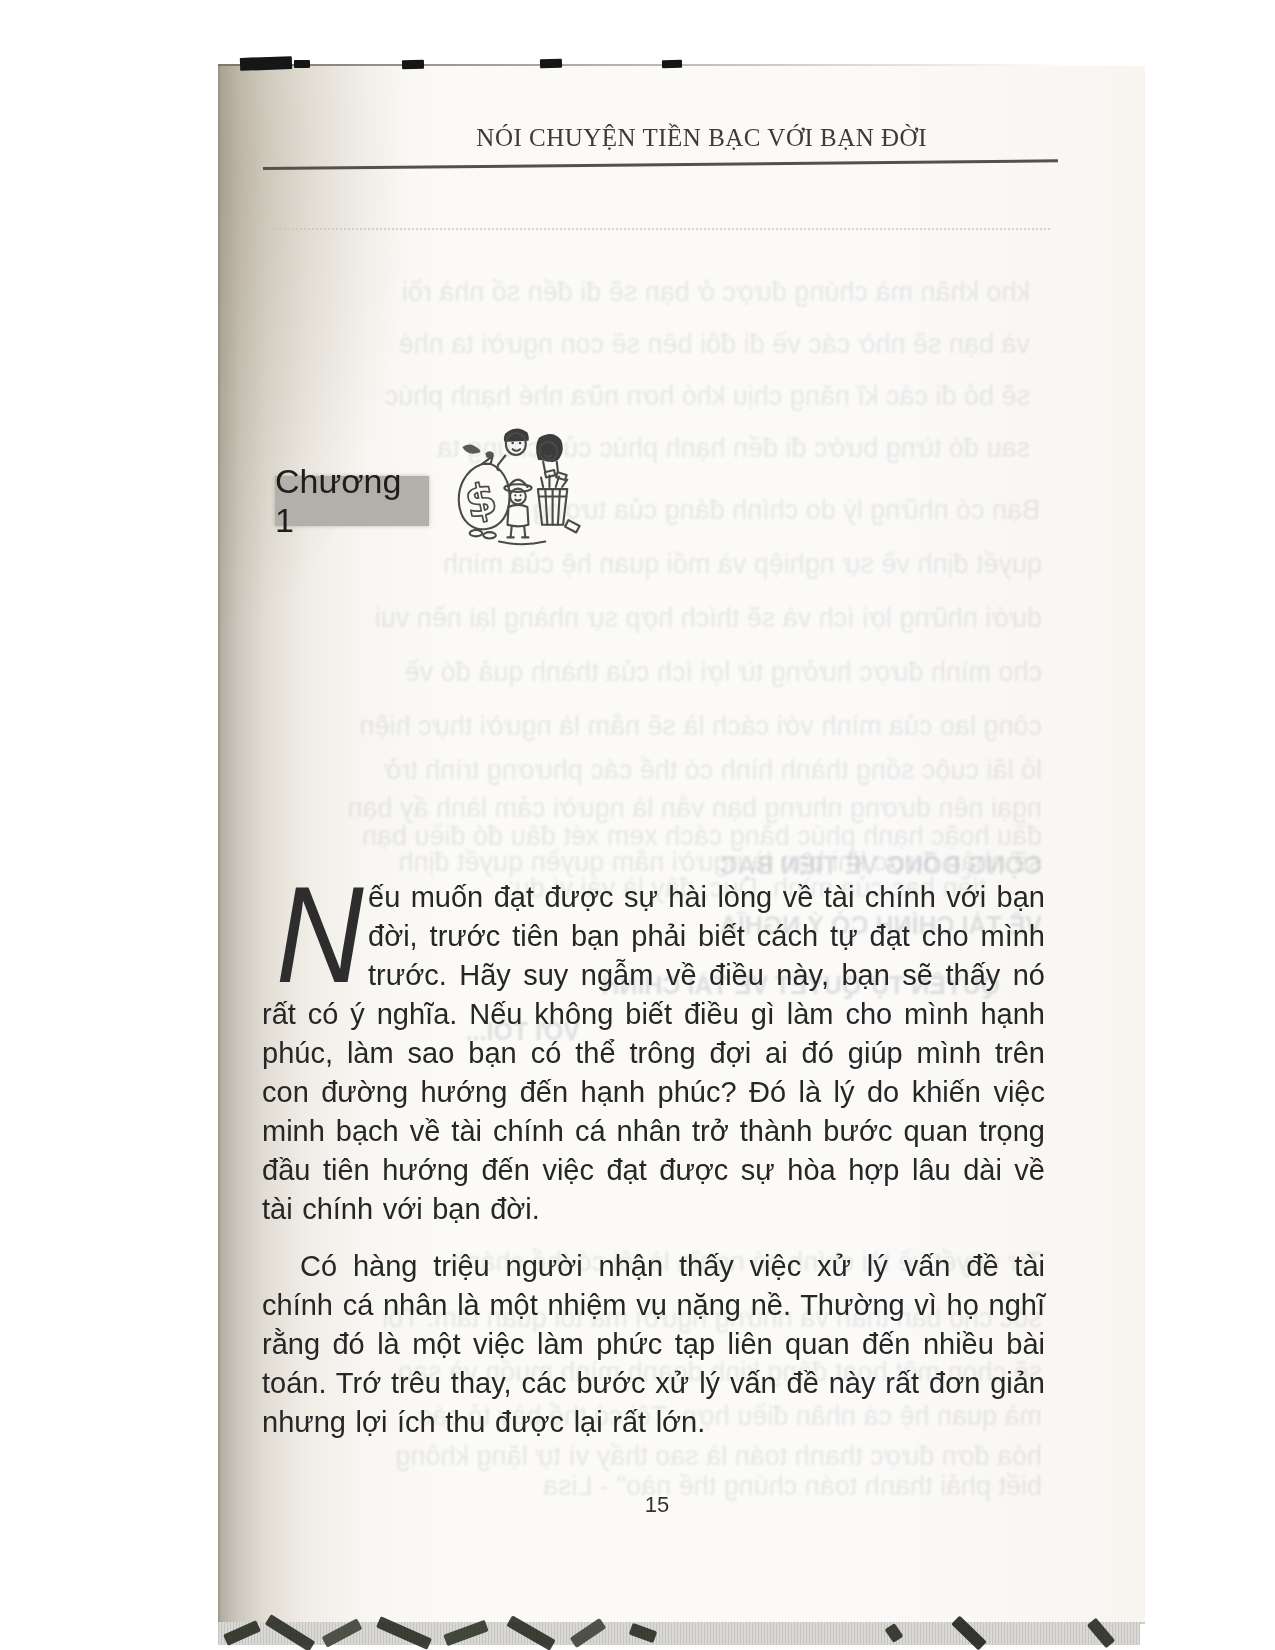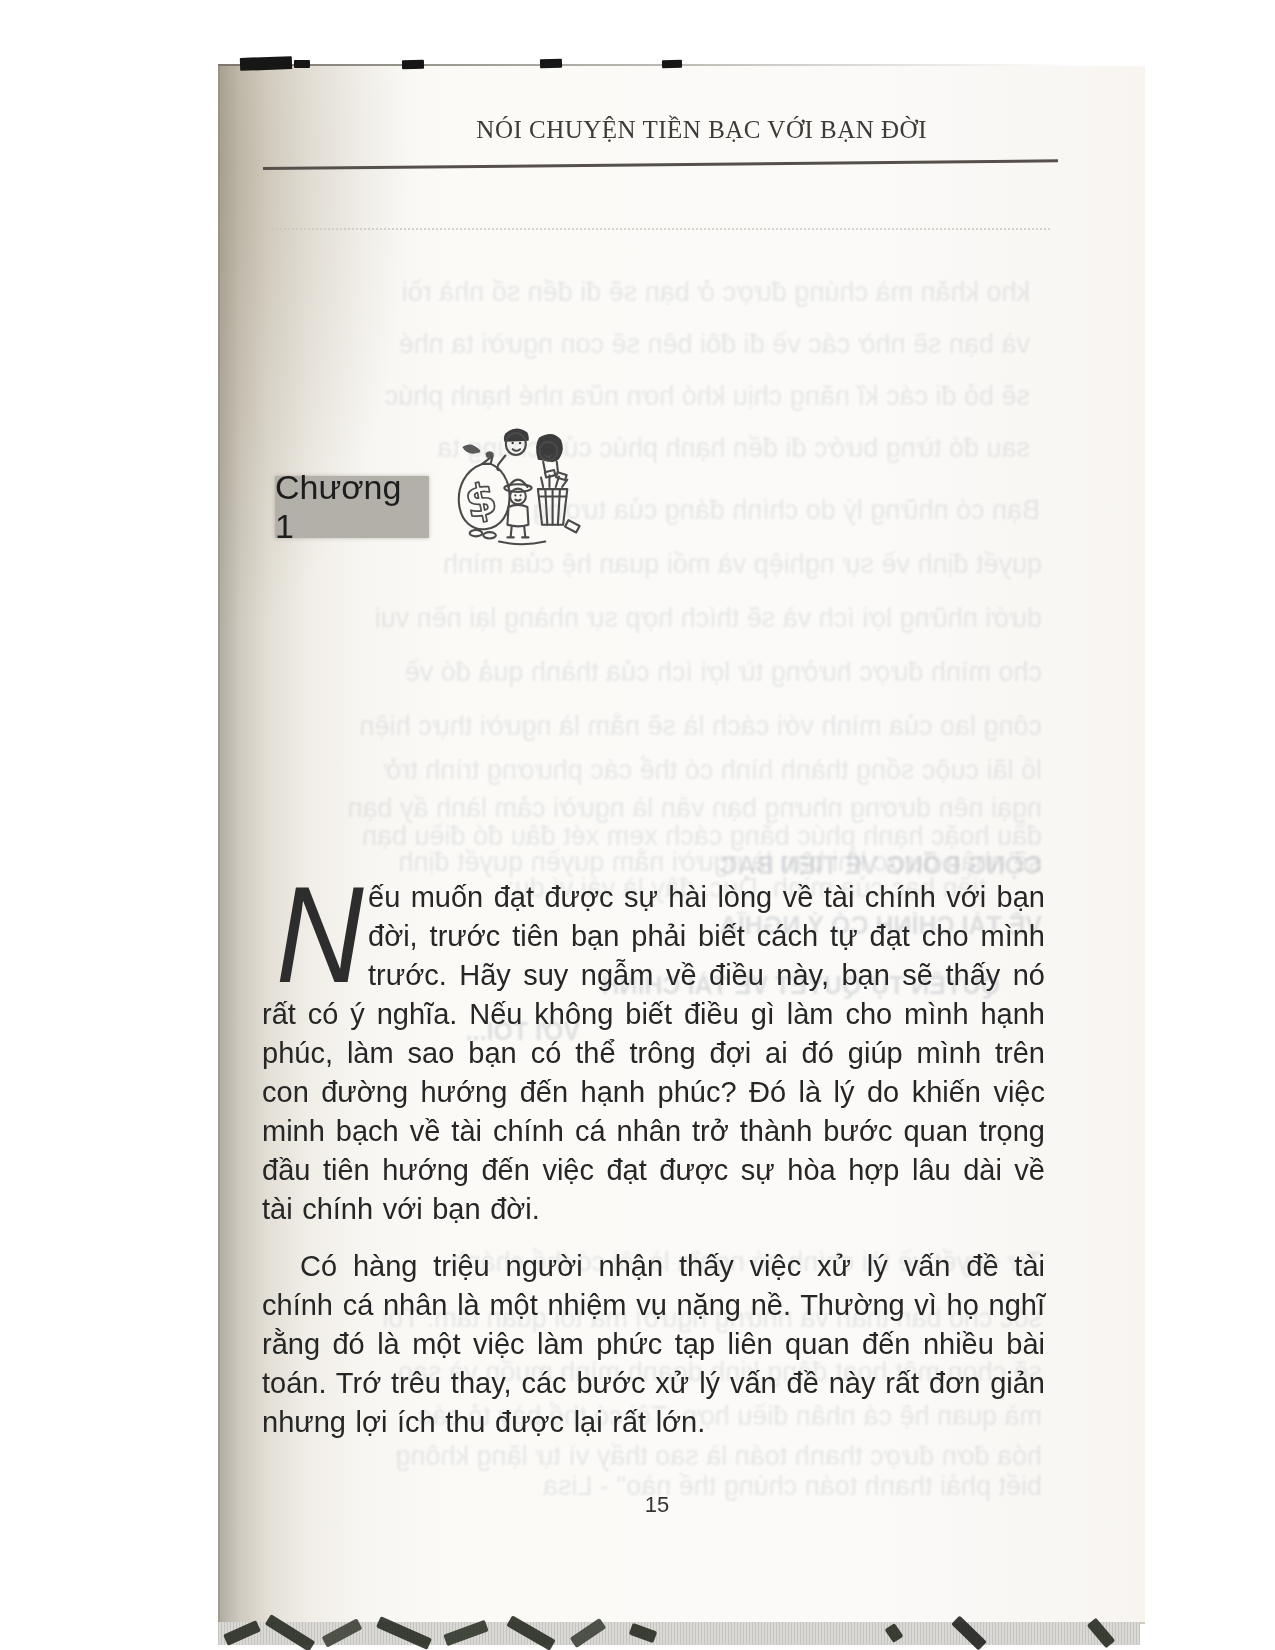--- a/index.html
+++ b/index.html
@@ -27,27 +27,27 @@
 
   
   #ghost-layer{position:absolute;inset:0;z-index:2;pointer-events:none;}
   .ghost{position:absolute;transform:scaleX(-1);color:#77808f;opacity:.16;filter:blur(.8px);
          font-family:"Liberation Sans",sans-serif;white-space:nowrap;overflow:hidden;line-height:1.1;}
   .ghost-caps{font-weight:bold;opacity:.24;color:#828b99;}
   .ghost-dotted{position:absolute;left:272px;top:228px;width:778px;height:0;
          border-top:2px dotted #c9c6bf;opacity:.75;z-index:2;}
 
   
-  .running-header{position:absolute;left:262px;top:116px;width:665px;z-index:3;
+  .running-header{position:absolute;left:262px;top:124px;width:665px;z-index:3;
          font-family:"Liberation Serif",serif;font-size:25px;letter-spacing:.5px;
          color:#3e3a36;text-align:right;}
   .header-rule{position:absolute;left:263px;top:167px;width:795px;height:3px;background:#55504b;
          transform:rotate(-0.55deg);transform-origin:left center;z-index:3;}
 
-  .chapter-badge{position:absolute;left:275px;top:476px;width:154px;height:62px;background:#b3b0aa;
+  .chapter-badge{position:absolute;left:275px;top:476px;width:154px;height:50px;background:#b3b0aa;
          display:flex;align-items:center;justify-content:center;z-index:3;
          box-shadow:0 0 4px rgba(125,120,108,.45);}
   .chapter-badge span{font-size:34px;color:#1d1d1d;}
 
   .illustration{position:absolute;left:450px;top:424px;width:138px;height:126px;z-index:3;}
 
   .chapter-title{position:absolute;left:262px;top:566px;width:790px;text-align:center;z-index:3;
          font-family:"DejaVu Sans",sans-serif;font-weight:bold;color:#161616;line-height:67px;}
   .title-line{display:block;font-size:56px;transform:scaleX(.81) scaleY(1.02);transform-origin:center;
          letter-spacing:0px;text-shadow:.7px 0 0 #161616,-.7px 0 0 #161616;white-space:nowrap;}

